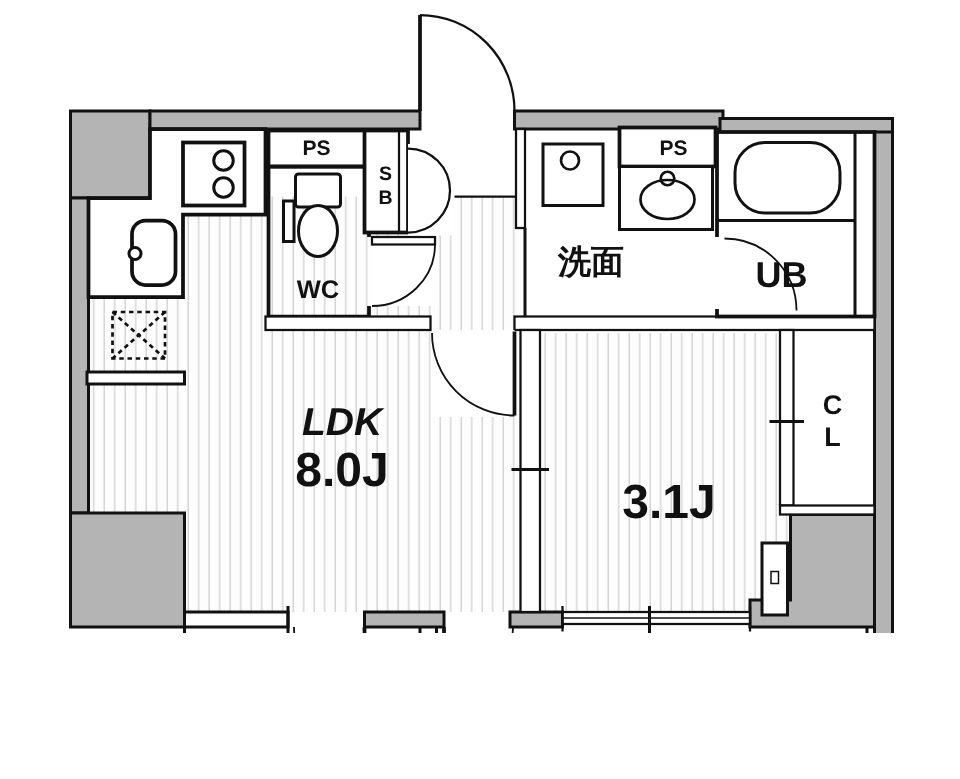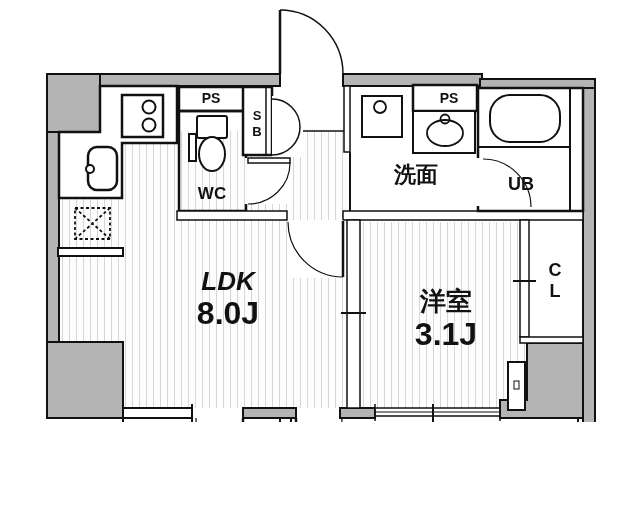--- a/index.html
+++ b/index.html
@@ -128,21 +128,20 @@
       <path class="nf" stroke-width="1.5" d="M375,404 V421 M500,404 V421"></path>
       <path class="nf" stroke-width="2" d="M433,404 V434"></path>
     </g>
 
     <path class="nf" stroke-width="2" d="M280,418 V510 M291,418 V497 M280,510 H595 M291,497 H578 M578,418 V497"></path>
   </svg>
 
   <div class="lbl" style="left:211px;top:98px;font-size:14px;font-weight:600;">PS</div>
   <div class="lbl vert" style="left:257px;top:124px;font-size:13px;font-weight:600;">SB</div>
   <div class="lbl" style="left:212px;top:193px;font-size:17px;font-weight:700;">WC</div>
-  <div class="lbl" style="left:416px;top:175px;font-size:22px;font-weight:600;">洗面</div>
+  <div class="lbl" style="left:394px;top:175px;font-size:22px;font-weight:600;">洗面</div>
   <div class="lbl" style="left:449px;top:98px;font-size:14px;font-weight:600;">PS</div>
-  <div class="lbl" style="left:521px;top:184px;font-size:18px;font-weight:600;">UB</div>
+  <div class="lbl" style="left:521px;top:184px;font-size:24px;font-weight:600;">UB</div>
   <div class="lbl" style="left:228px;top:281px;font-size:26px;font-style:italic;">LDK</div>
   <div class="lbl" style="left:228px;top:313px;font-size:32px;">8.0J</div>
-  <div class="lbl" style="left:446px;top:301px;font-size:26px;">洋室</div>
   <div class="lbl" style="left:446px;top:334px;font-size:32px;">3.1J</div>
   <div class="lbl vert" style="left:555px;top:281px;font-size:18px;font-weight:600;">CL</div>
 </div>
 
 </body></html>

